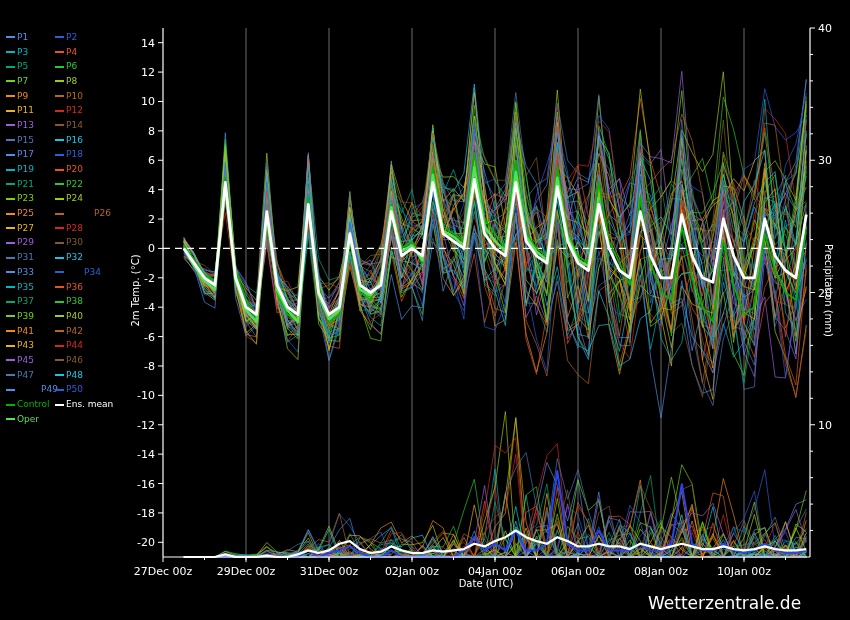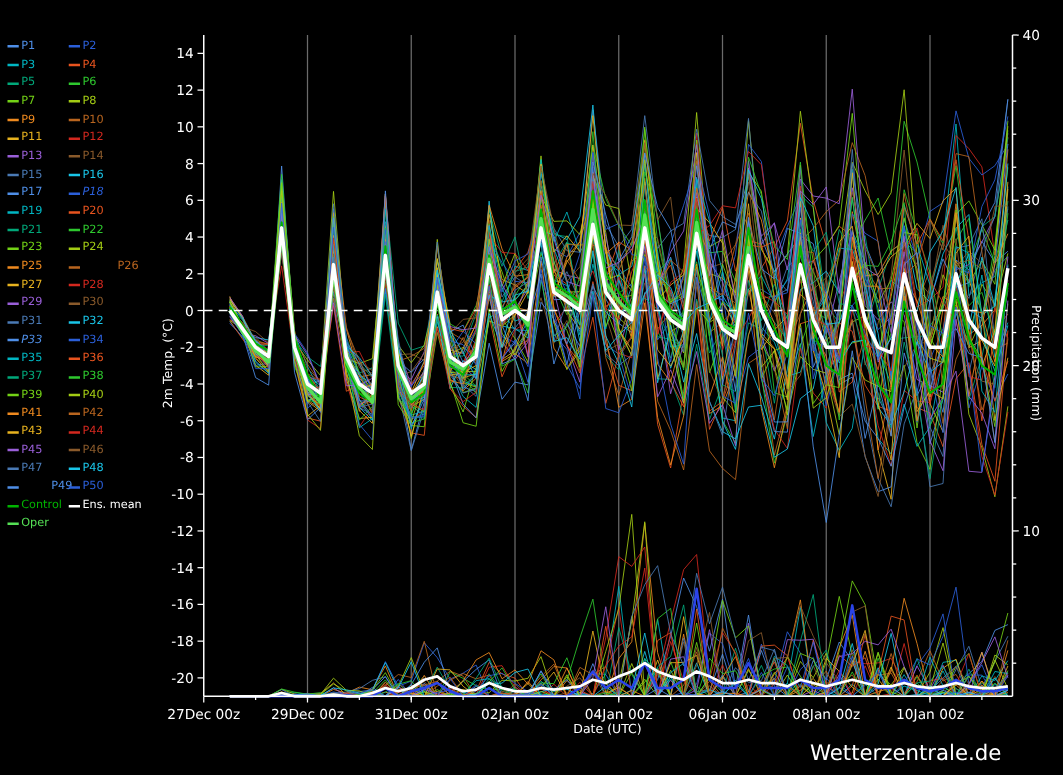--- a/index.html
+++ b/index.html
@@ -87,21 +87,21 @@
       <div class="lg-item">
         <span class="lg-dash" style="background: rgb(25, 197, 232);"></span>
         <span style="color: rgb(25, 197, 232);">P16</span>
       </div>
       <div class="lg-item">
         <span class="lg-dash" style="background: rgb(79, 143, 232);"></span>
         <span style="color: rgb(79, 143, 232);">P17</span>
       </div>
       <div class="lg-item">
         <span class="lg-dash" style="background: rgb(43, 95, 217);"></span>
-        <span style="color: rgb(43, 95, 217); font-style: italic;">P18</span>
+        <span style="color: rgb(43, 95, 217);">P18</span>
       </div>
       <div class="lg-item">
         <span class="lg-dash" style="background: rgb(0, 183, 195);"></span>
         <span style="color: rgb(0, 183, 195);">P19</span>
       </div>
       <div class="lg-item">
         <span class="lg-dash" style="background: rgb(232, 84, 31);"></span>
         <span style="color: rgb(232, 84, 31);">P20</span>
       </div>
       <div class="lg-item">
@@ -147,25 +147,25 @@
       <div class="lg-item">
         <span class="lg-dash" style="background: rgb(74, 122, 181);"></span>
         <span style="color: rgb(74, 122, 181);">P31</span>
       </div>
       <div class="lg-item">
         <span class="lg-dash" style="background: rgb(25, 197, 232);"></span>
         <span style="color: rgb(25, 197, 232);">P32</span>
       </div>
       <div class="lg-item">
         <span class="lg-dash" style="background: rgb(79, 143, 232);"></span>
-        <span style="color: rgb(79, 143, 232); font-style: italic;">P33</span>
+        <span style="color: rgb(79, 143, 232);">P33</span>
       </div>
       <div class="lg-item">
         <span class="lg-dash" style="background: rgb(43, 95, 217);"></span>
-        <span style="color: rgb(43, 95, 217);">P34</span>
+        <span style="color: rgb(43, 95, 217); margin-left: 18px;">P34</span>
       </div>
       <div class="lg-item">
         <span class="lg-dash" style="background: rgb(0, 183, 195);"></span>
         <span style="color: rgb(0, 183, 195);">P35</span>
       </div>
       <div class="lg-item">
         <span class="lg-dash" style="background: rgb(232, 84, 31);"></span>
         <span style="color: rgb(232, 84, 31);">P36</span>
       </div>
       <div class="lg-item">

